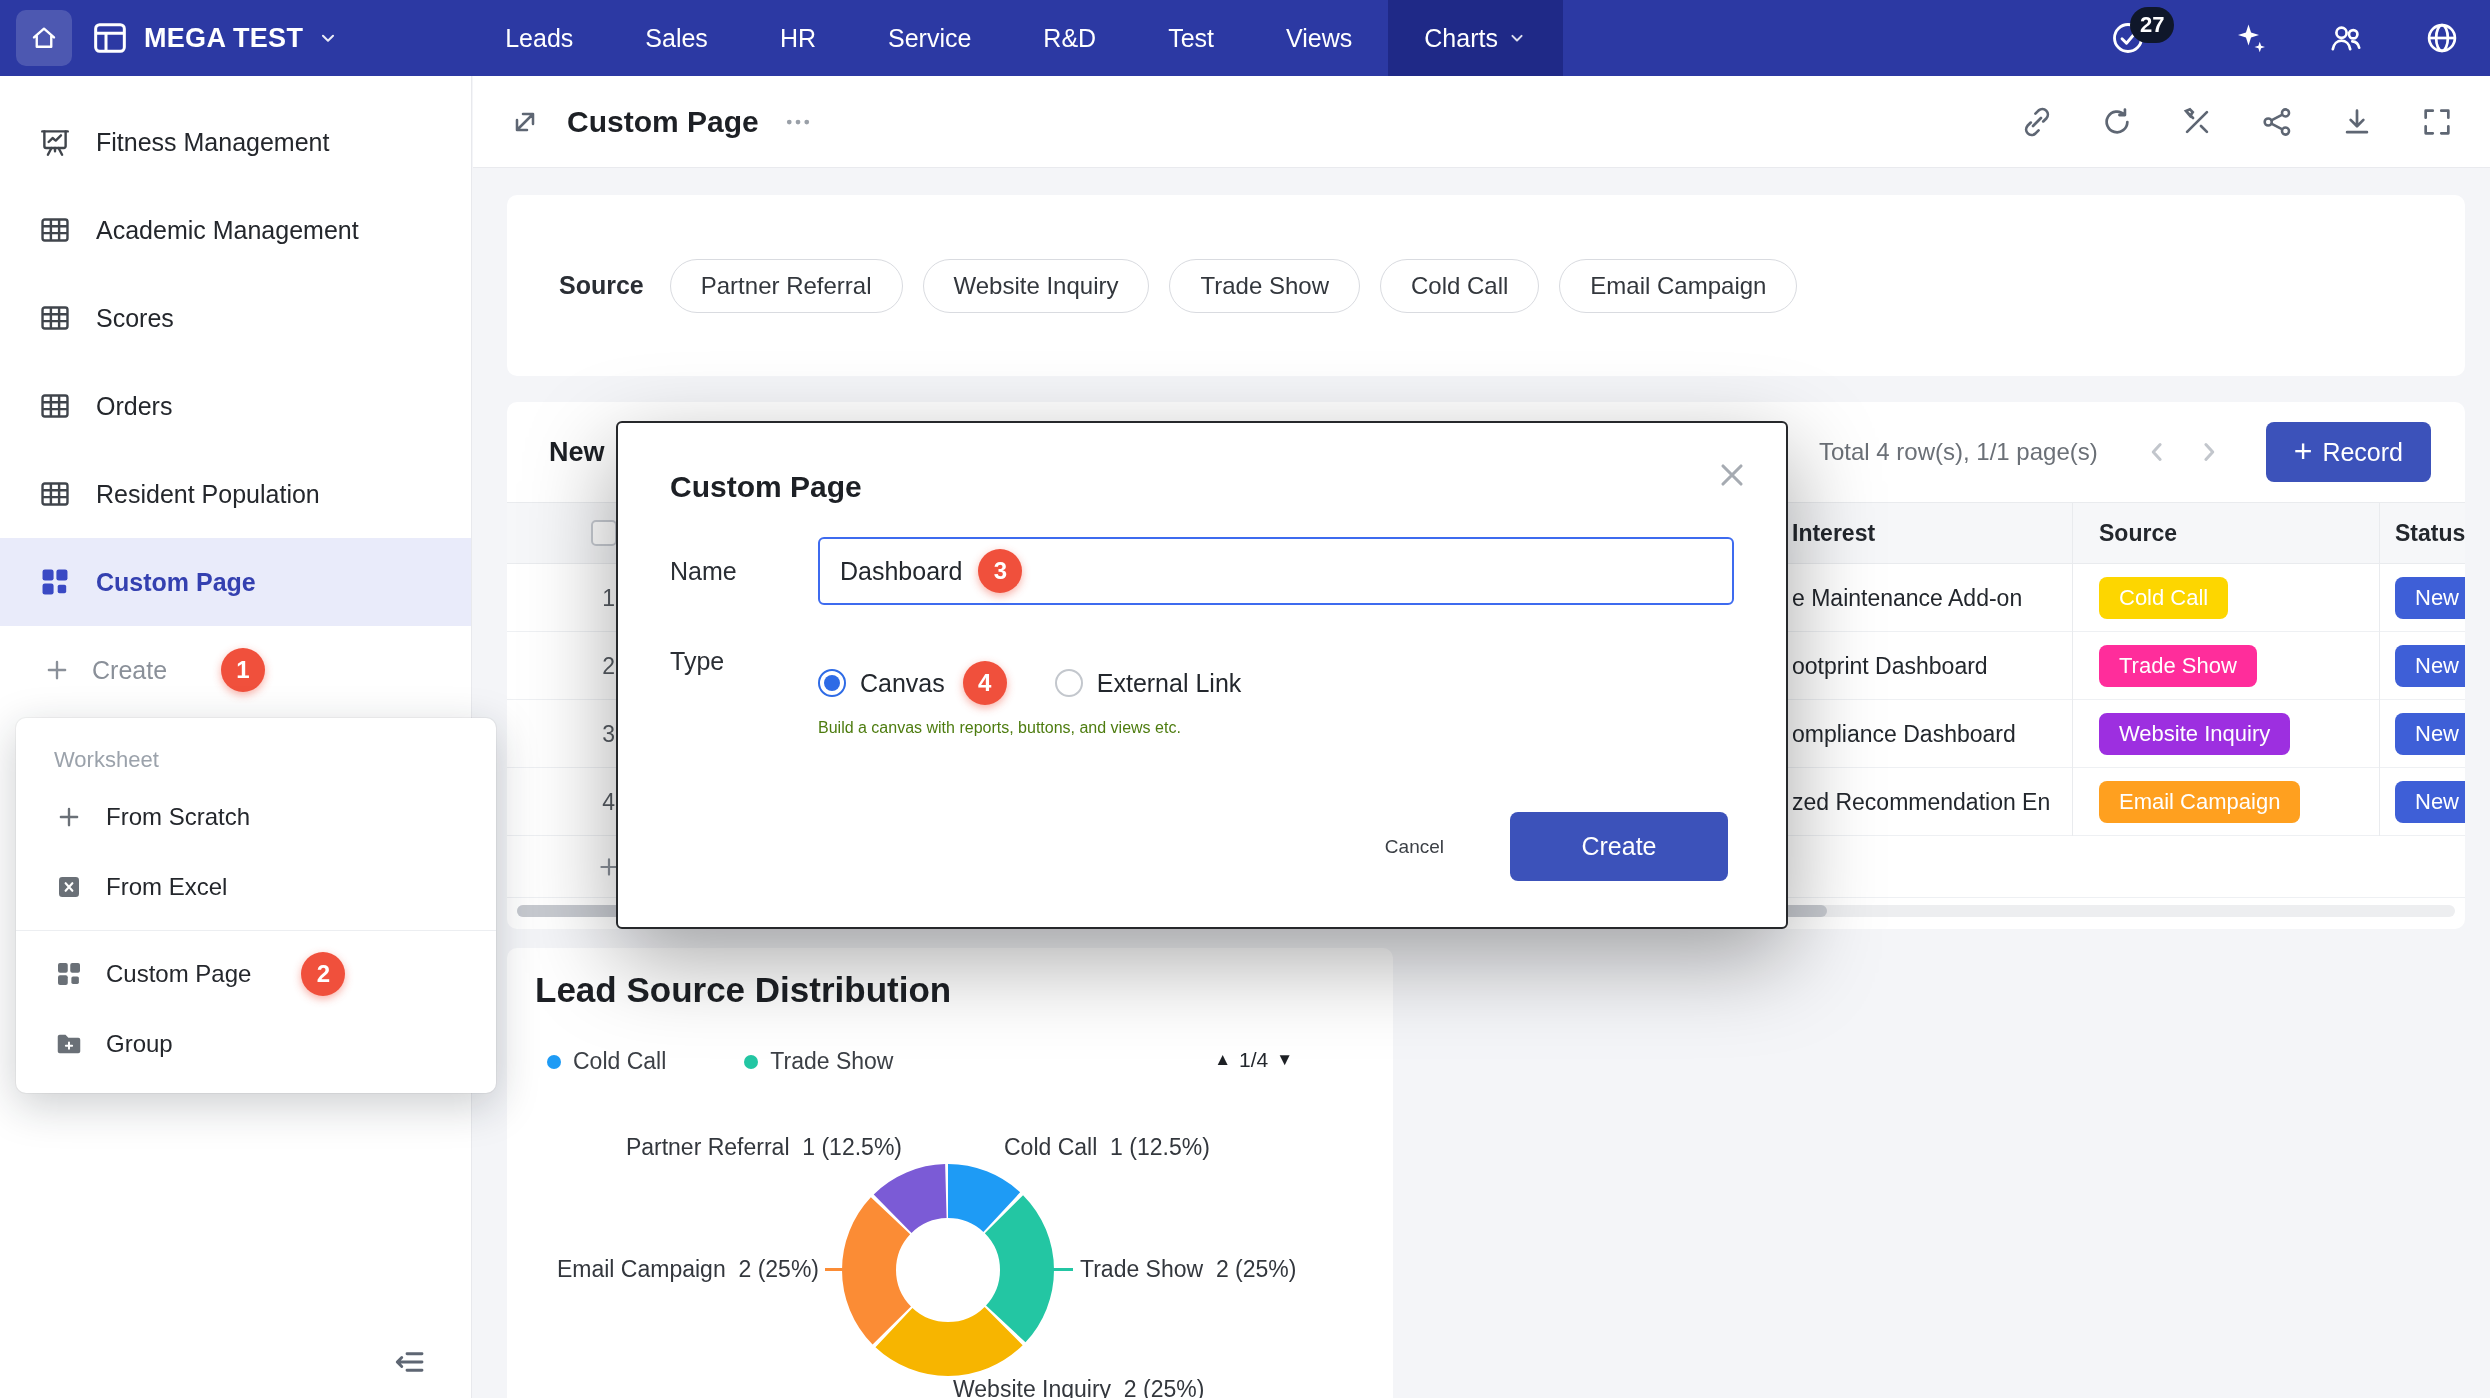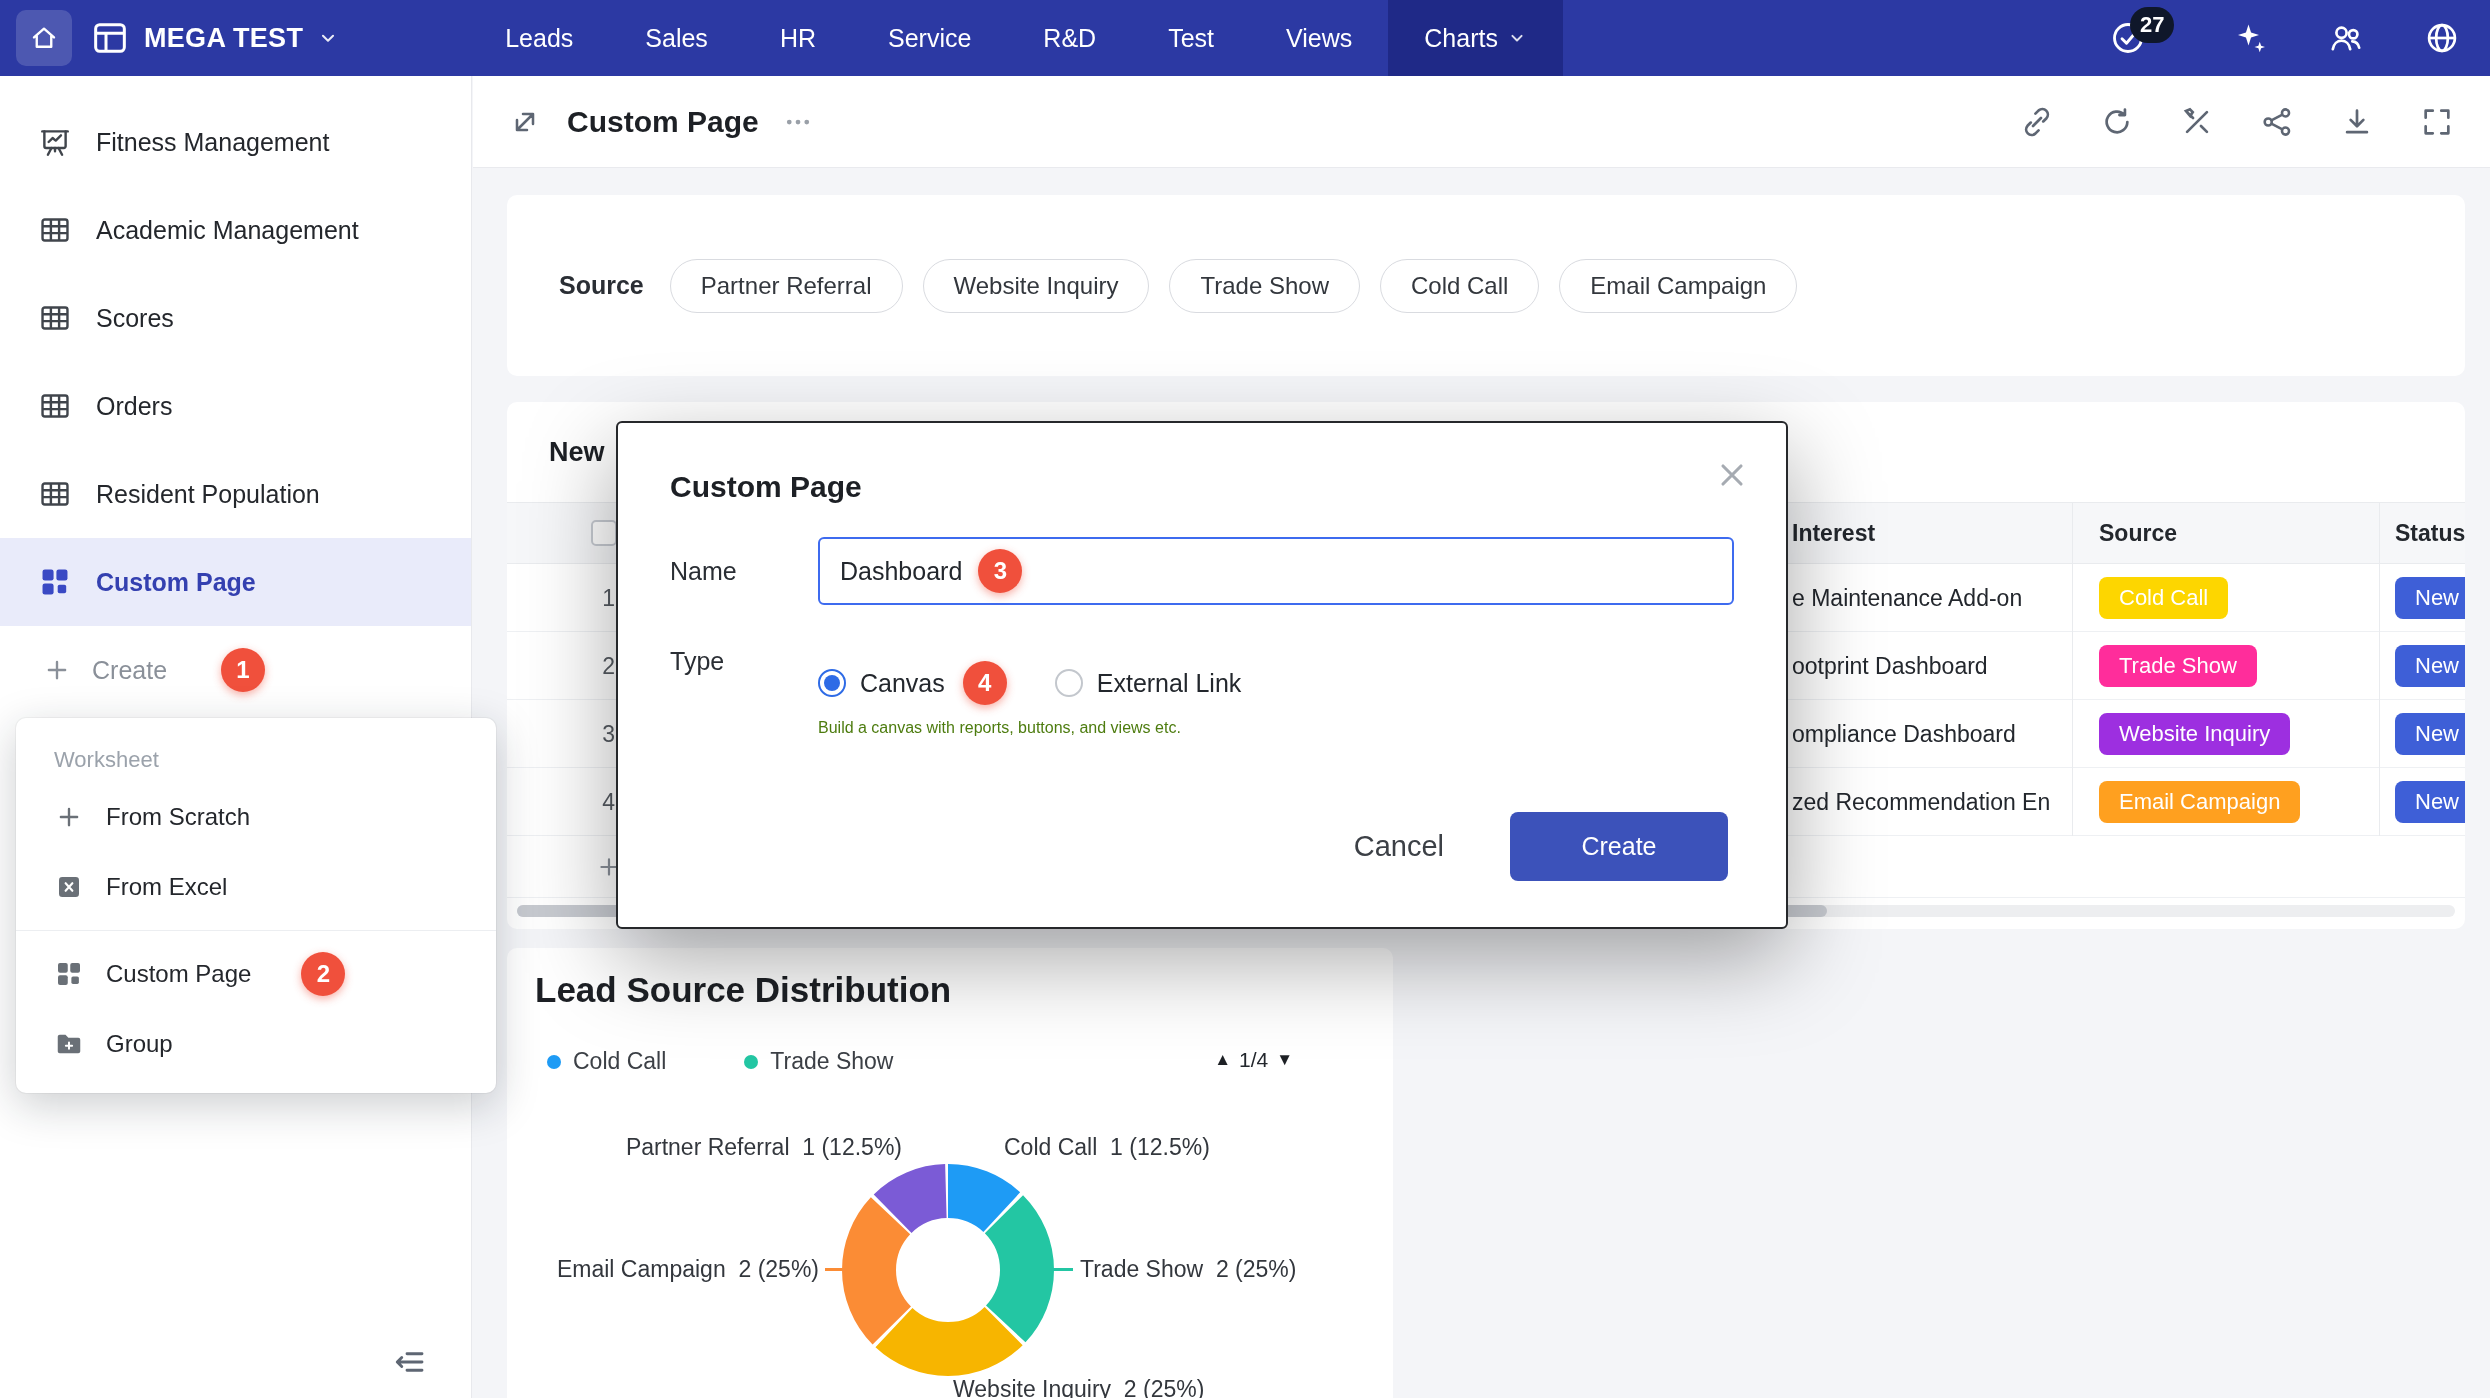--- a/index.html
+++ b/index.html
@@ -109,21 +109,21 @@
   .name-input .num-badge { margin-left:16px; }
   .type-row { position:absolute; left:200px; top:238px; display:flex; align-items:center; }
   .radio { width:28px; height:28px; border-radius:50%; border:2px solid #C3C7CD; background:#fff; position:relative; flex:none; }
   .radio.sel { border-color:#2E6BE6; }
   .radio.sel::after { content:""; position:absolute; inset:4px; border-radius:50%; background:#2E6BE6; }
   .radio-label { font-size:25px; color:#23272D; margin-left:14px; white-space:nowrap; }
   .type-row .num-badge { margin-left:18px; }
   .radio2 { margin-left:48px; }
   .m-help { position:absolute; left:200px; top:296px; font-size:16px; color:#4d7c0f; }
   .m-actions { position:absolute; right:58px; bottom:46px; display:flex; align-items:center; gap:66px; }
-  .cancel-btn { font-size:29px; color:#3C4046; font-weight:500; }
+  .cancel-btn { font-size:19px; color:#3C4046; font-weight:500; }
   .create-btn { width:218px; height:69px; background:#3C52BA; color:#fff; border:none; border-radius:8px; display:flex; align-items:center; justify-content:center; font-size:25px; font-weight:500; font-family:inherit; }
 </style>
 </head>
 <body>
 
 <header class="topbar">
   <div class="home-btn icon">
     <svg viewBox="0 0 24 24" fill="none" stroke="currentColor" stroke-width="1.9" stroke-linecap="round" stroke-linejoin="round">
         <path d="M4 11.5 12 4.5l8 7M6.2 10.3V19h11.6v-8.7"></path>
       </svg>
@@ -385,20 +385,37 @@
         <span class="pill">Website Inquiry</span>
         <span class="pill">Trade Show</span>
         <span class="pill">Cold Call</span>
         <span class="pill">Email Campaign</span>
       </div>
   </section>
 
   <section class="table-card">
     <div class="tc-header">
       <span class="tc-title">New</span>
+      <div class="tc-right">
+        <span class="tc-summary">Total 4 row(s), 1/1 page(s)</span>
+        <span class="pg-chev icon">
+          <svg viewBox="0 0 24 24" fill="none" stroke="currentColor" stroke-width="2.4" stroke-linecap="round" stroke-linejoin="round">
+              <path d="M14.5 6 9 12l5.5 6"></path>
+            </svg>
+        </span>
+        <span class="pg-chev icon">
+          <svg viewBox="0 0 24 24" fill="none" stroke="currentColor" stroke-width="2.4" stroke-linecap="round" stroke-linejoin="round">
+              <path d="M9.5 6 15 12l-5.5 6"></path>
+            </svg>
+        </span>
+        <button class="record-btn">
+          <span class="record-plus">+</span>
+          <span>Record</span>
+        </button>
+      </div>
     </div>
     <div class="thead">
       <span class="cb"></span>
       <span class="th-label th-interest">Interest</span>
       <span class="th-label th-source">Source</span>
       <span class="th-label th-status">Status</span>
     </div>
     <div id="table-rows">
         <div class="trow" style="top: 162px;">
           <span class="tnum">1</span>

